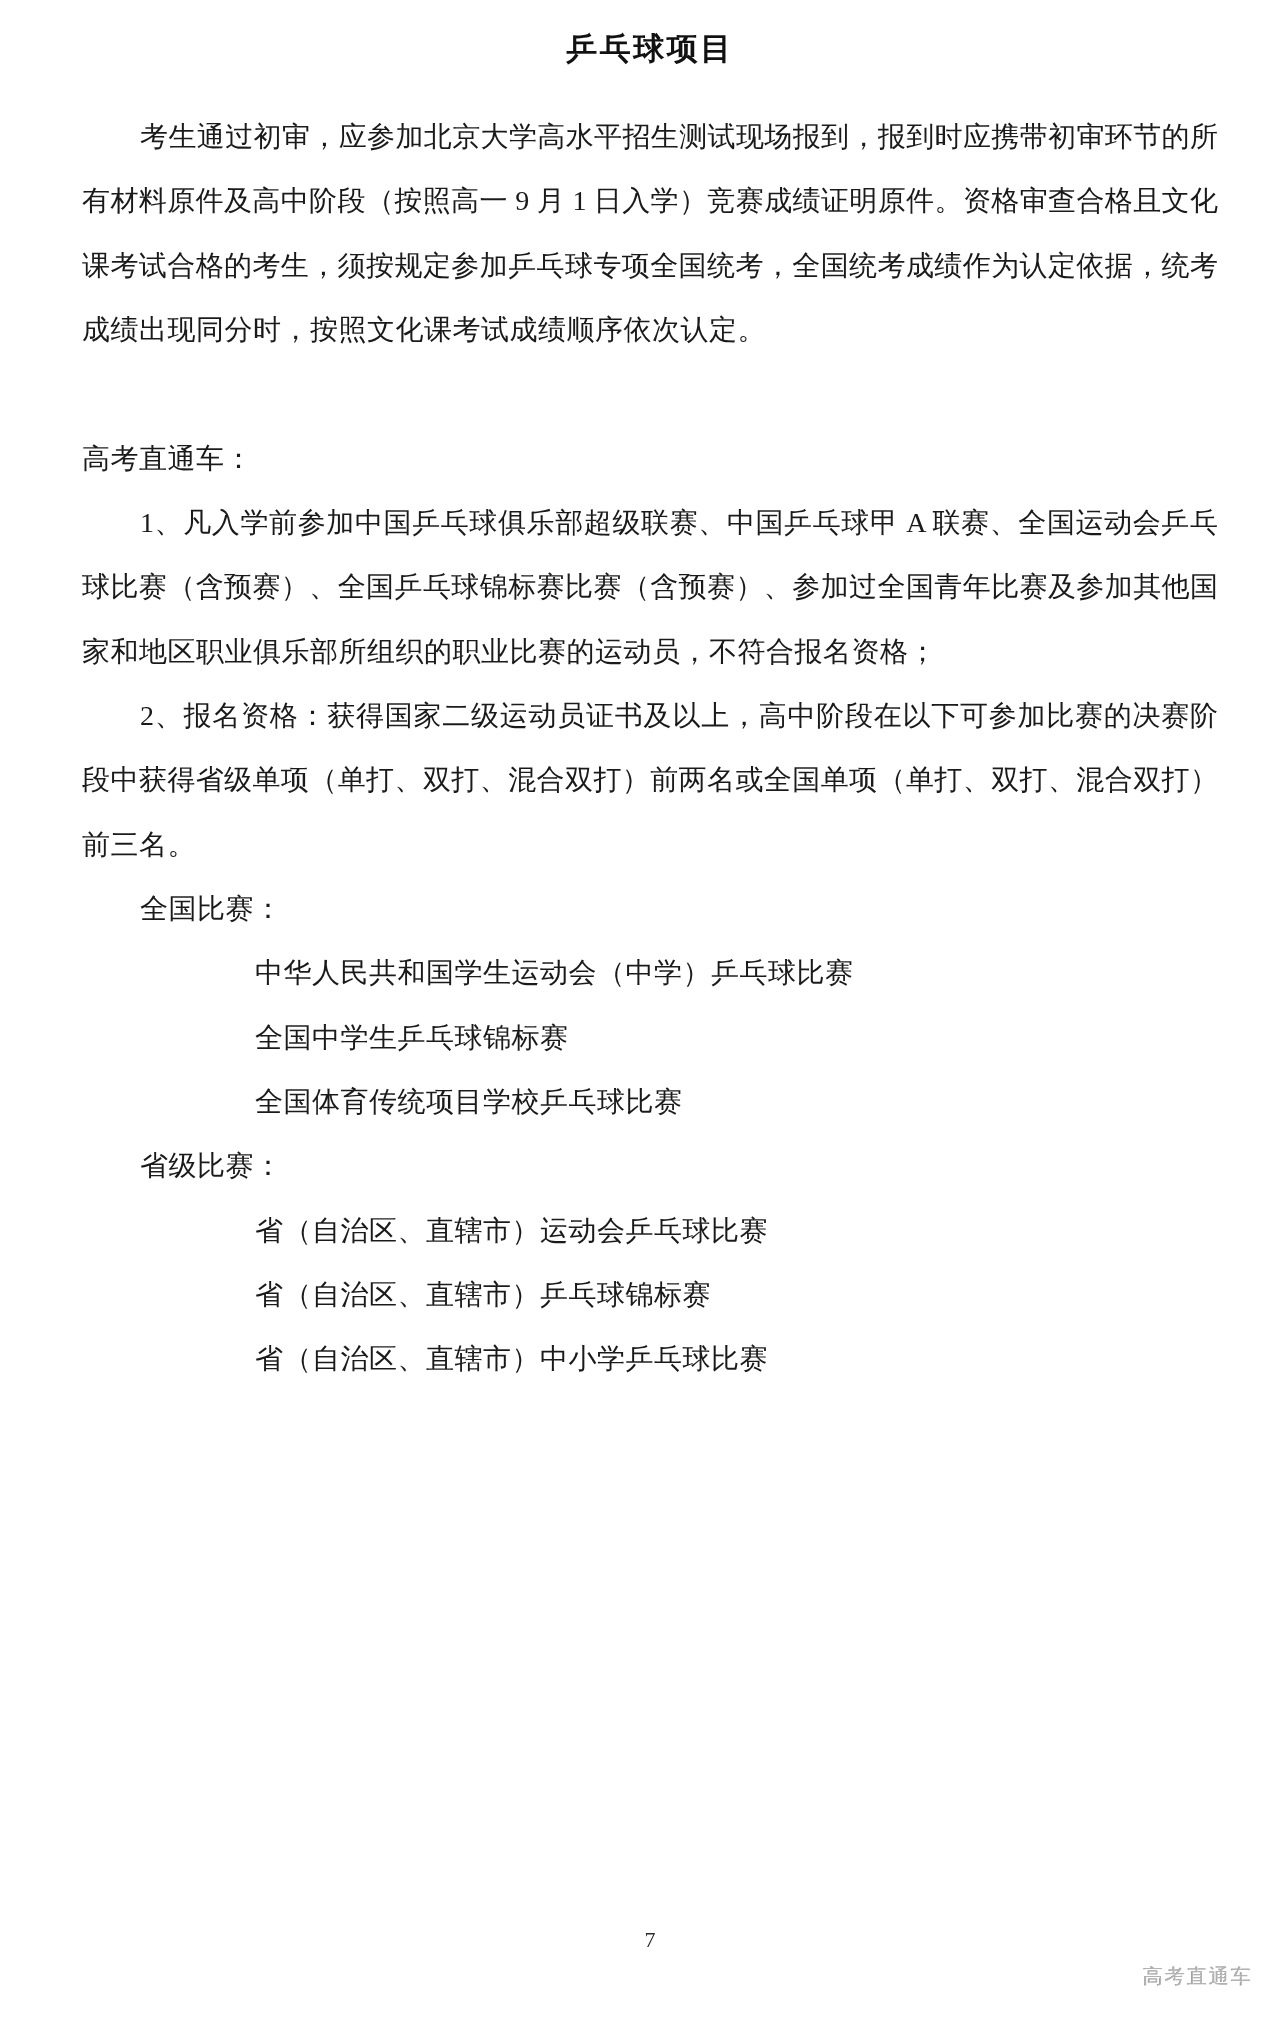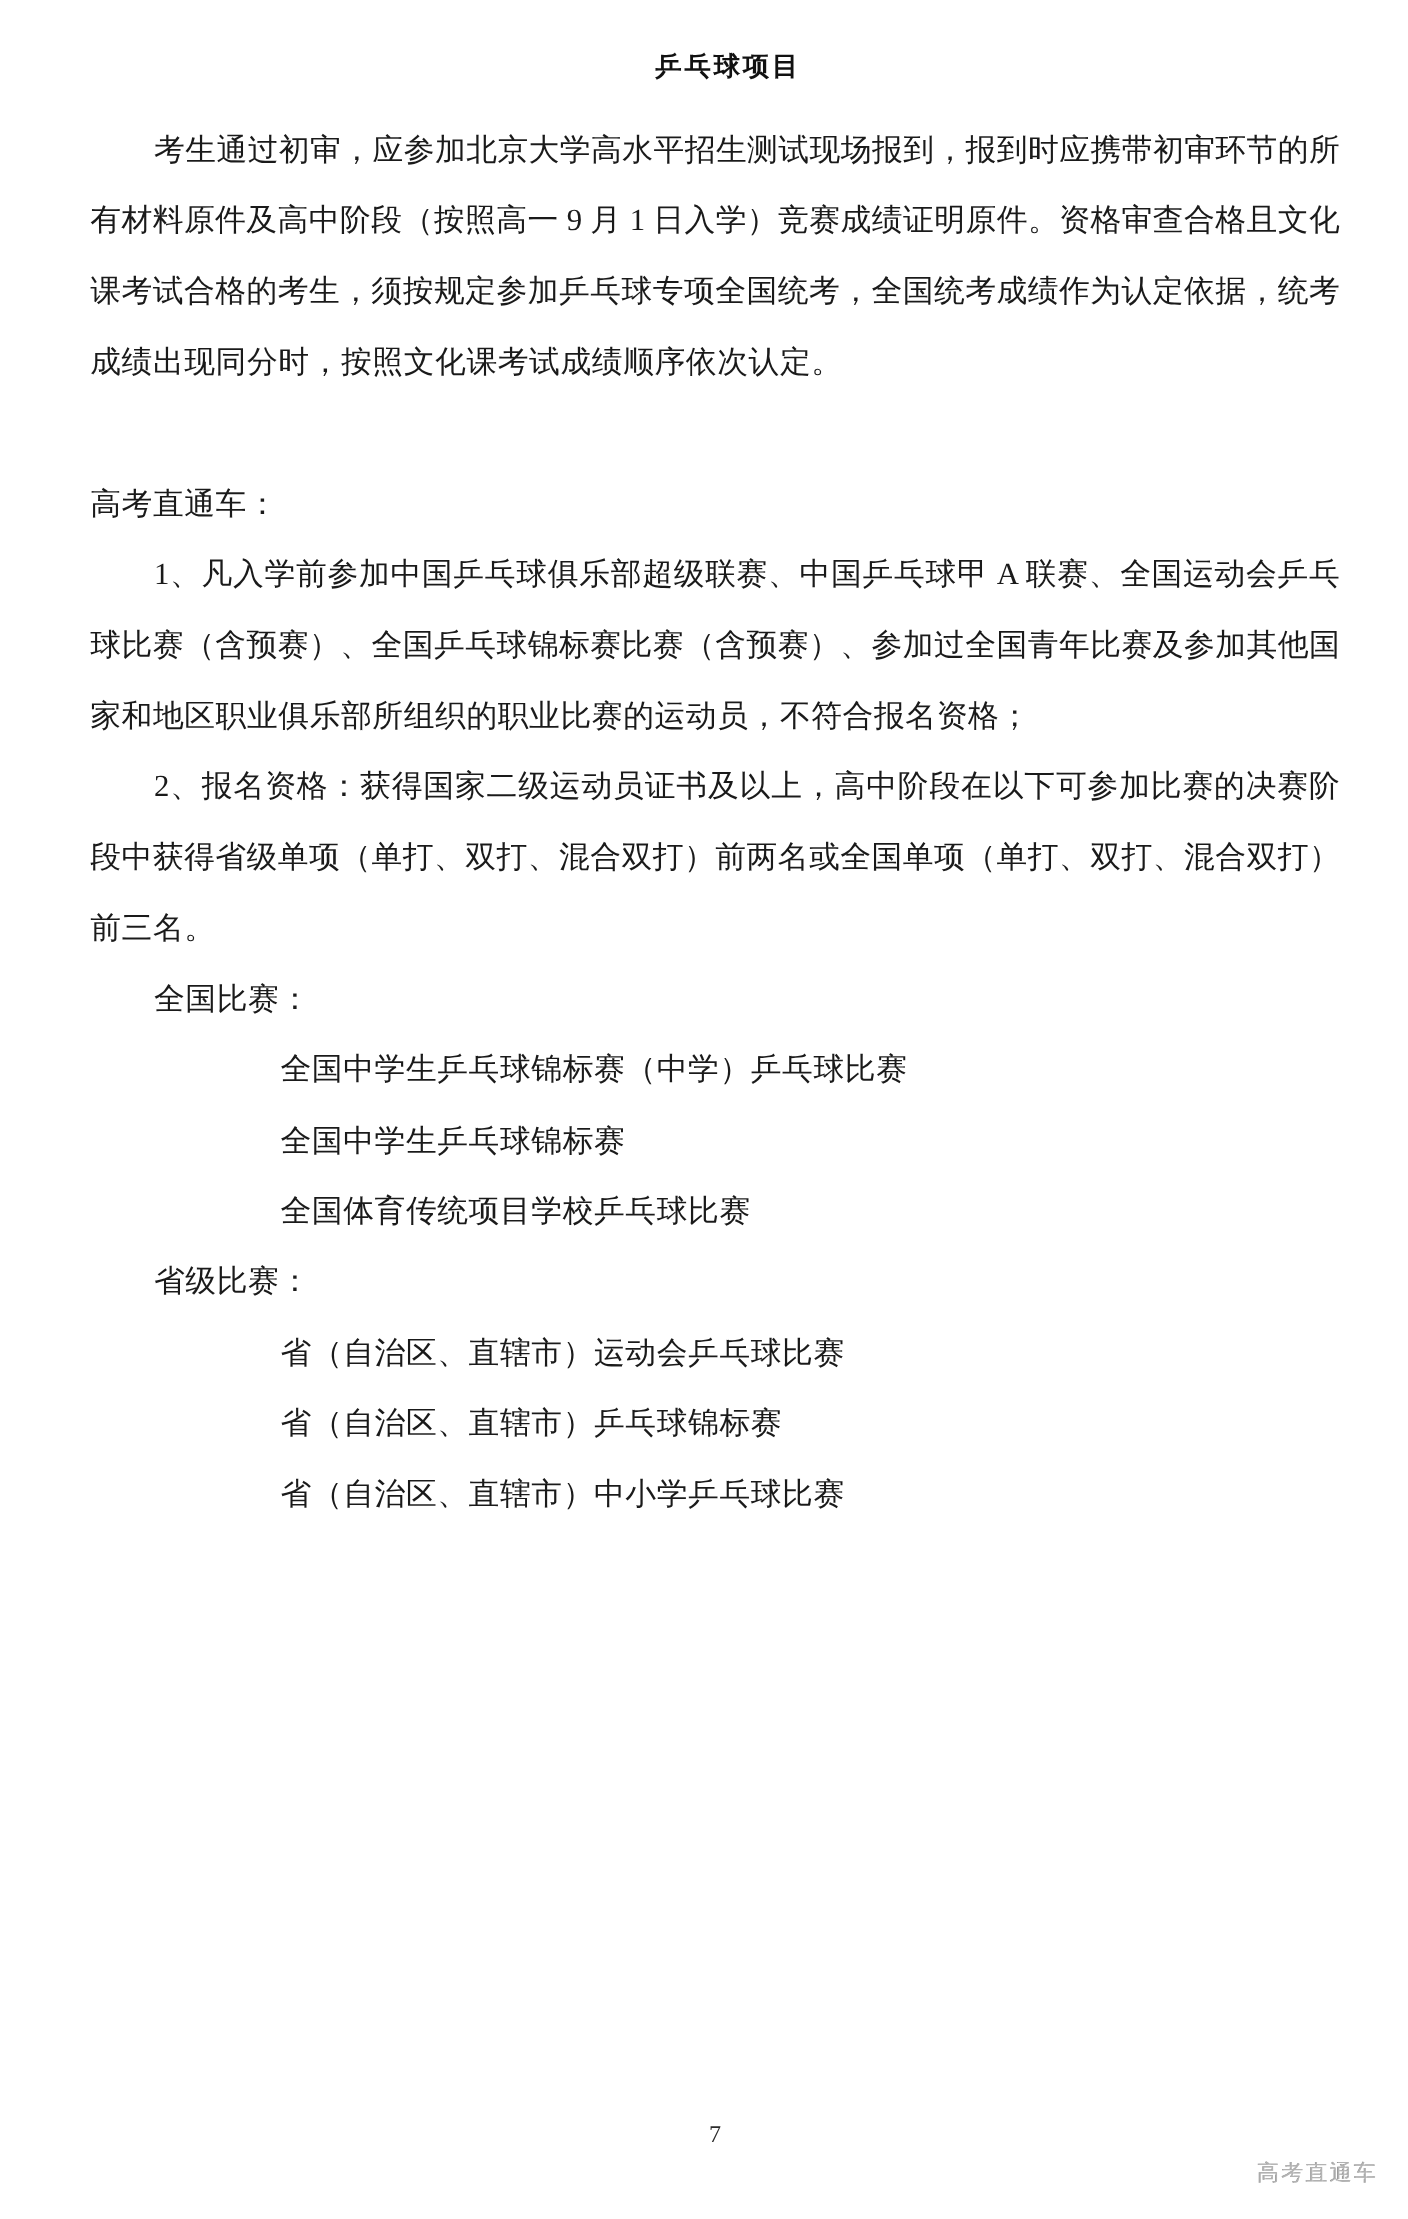--- a/index.html
+++ b/index.html
@@ -14,23 +14,23 @@
     background: #ffffff;
     color: #1a1a1a;
     font-family: "Liberation Serif", "DejaVu Serif", serif;
     overflow: hidden;
   }
   .doc-title {
     position: absolute;
     top: 33px;
     left: 82px;
     width: 1136px;
-    margin: 12px;
+    margin: 0;
     text-align: center;
-    font-size: 24px;
+    font-size: 31px;
     line-height: 32px;
     font-weight: bold;
     letter-spacing: 2.5px;
     color: #111111;
   }
   .content {
     position: absolute;
     top: 81px;
     left: 82px;
     width: 1136px;
@@ -97,21 +97,21 @@
     <div class="line ind1 just">1、凡入学前参加中国乒乓球俱乐部超级联赛、中国乒乓球甲 A 联赛、全国运动会乒乓</div>
     <div class="line just">球比赛（含预赛）、全国乒乓球锦标赛比赛（含预赛）、参加过全国青年比赛及参加其他国</div>
     <div class="line">家和地区职业俱乐部所组织的职业比赛的运动员，不符合报名资格；</div>
 
     <div class="line ind1 just">2、报名资格：获得国家二级运动员证书及以上，高中阶段在以下可参加比赛的决赛阶</div>
     <div class="line just">段中获得省级单项（单打、双打、混合双打）前两名或全国单项（单打、双打、混合双打）</div>
     <div class="line">前三名。</div>
 
     <div class="line ind1">全国比赛：</div>
 
-    <div class="line ind3">全国中学生乒乓球锦标赛（中学）乒乓球比赛</div>
+    <div class="line ind3">中华人民共和国学生运动会（中学）乒乓球比赛</div>
     <div class="line ind3">全国中学生乒乓球锦标赛</div>
     <div class="line ind3">全国体育传统项目学校乒乓球比赛</div>
 
     <div class="line ind1">省级比赛：</div>
 
     <div class="line ind3">省（自治区、直辖市）运动会乒乓球比赛</div>
     <div class="line ind3">省（自治区、直辖市）乒乓球锦标赛</div>
     <div class="line ind3">省（自治区、直辖市）中小学乒乓球比赛</div>
   </div>
 

